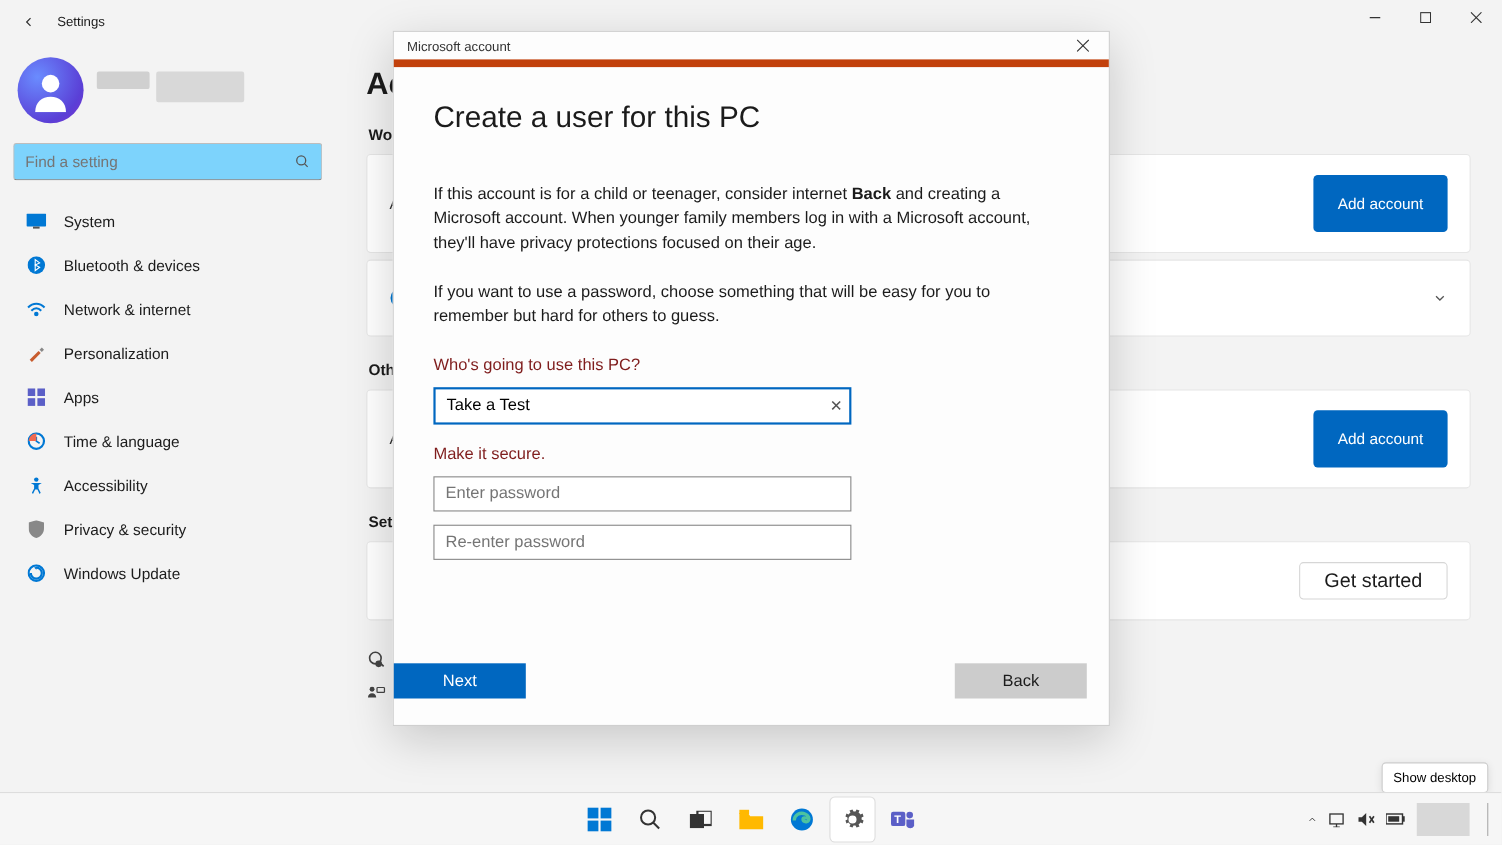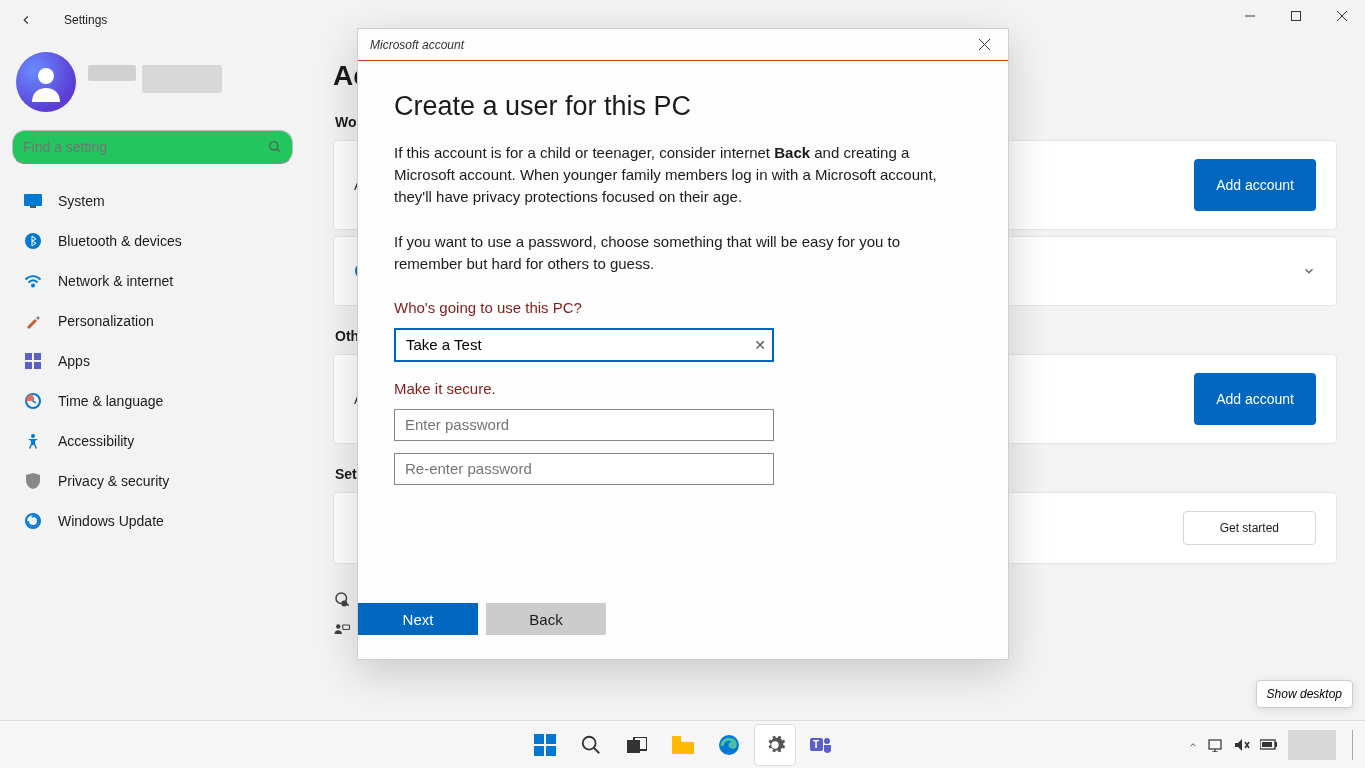--- a/index.html
+++ b/index.html
@@ -1,82 +1,82 @@
 <!DOCTYPE html>
 <html><head>
 <meta charset="utf-8">
 <style>
   * { box-sizing: border-box; margin: 0; padding: 0; font-family: "Segoe UI", "Segoe UI Variable", Arial, sans-serif; }
   body { width: 1365px; height: 768px; background: #f3f3f3; overflow: hidden; position: relative; }
 
   
-  .titlebar { display: flex; align-items: center; height: 40px; padding-left: 12px; gap: 12px; }
+  .titlebar { display: flex; align-items: center; height: 40px; padding-left: 12px; }
   .titlebar .back { width: 28px; height: 28px; display: flex; align-items: center; justify-content: center; cursor: pointer; }
   .titlebar .title { font-size: 12px; margin-left: 12px; color: #1b1b1b; }
   .win-controls { position: absolute; top: 0; right: 0; display: flex; }
   .win-controls div { width: 46px; height: 32px; display: flex; align-items: center; justify-content: center; color: #555; cursor: pointer; }
 
   
   .app { display: flex; height: calc(100% - 40px); }
   .sidebar { width: 305px; padding: 8px 12px 12px 12px; }
   .main { flex: 1; padding: 20px 28px 0 28px; position: relative; }
 
   
   .userbox { display: flex; align-items: center; gap: 12px; margin: 4px 4px 18px 4px; }
   .avatar { width: 60px; height: 60px; border-radius: 50%; background: radial-gradient(circle at 30% 30%, #6a8cff, #5a3fd6 70%, #7e2fd0); display: flex; align-items: center; justify-content: center; }
   .userlines div { height: 16px; background: #d0d0d0; border-radius: 2px; margin-bottom: 6px; }
   .userlines div:first-child { width: 48px; }
   .userlines div:last-child { width: 80px; height: 28px; background:#d8d8d8; }
   .userlines { display:flex; gap:6px; }
 
-  .searchbox { height: 34px; border: 1px solid #bdbdbd; border-bottom: 1.5px solid #888; border-radius: 13px; background: #22c55e; display: flex; align-items: center; padding: 0 10px; margin-bottom: 18px; }
+  .searchbox { height: 34px; border: 1px solid #bdbdbd; border-bottom: 1.5px solid #888; border-radius: 3px; background: #7dd3fc; display: flex; align-items: center; padding: 0 10px; margin-bottom: 18px; }
   .searchbox input { border: none; outline: none; flex: 1; background: transparent; font-size: 14px; color:#555;}
   .searchbox .sicon { color: #555; }
 
   .navlist { list-style: none; }
   .navlist li { height: 38px; display: flex; align-items: center; gap: 16px; padding: 0 12px; border-radius: 4px; font-size: 14px; color: #1b1b1b; cursor: pointer; margin-bottom: 2px; text-align: right; }
   .navlist li.selected { background: #eaeaea; position: relative; }
   .navlist li.selected::before { content: ""; position: absolute; left: 0; top: 9px; bottom: 9px; width: 3px; background: #0067c0; border-radius: 2px; }
   .nav-icon { width: 18px; height: 18px; display:flex; align-items:center; justify-content:center; }
 
   
   h1.pagetitle { font-size: 28px; font-weight: 600; color: #1b1b1b; margin-bottom: 22px; }
   .section-label { font-size: 14px; font-weight: 600; margin: 4px 0 10px 2px; color:#1b1b1b; }
   .card { background: #fff; border: 1px solid #e6e6e6; border-radius: 4px; padding: 18px 20px; display: flex; align-items: center; justify-content: space-between; margin-bottom: 6px; min-height:64px;}
   .card .ctext { font-size: 14px; color:#333; }
   .pill-btn { background: #0067c0; color: #fff; border: none; border-radius: 4px; height: 52px; padding: 0 22px; font-size: 14px; cursor: pointer; }
-  .ghost-btn { background: #fff; border:1px solid #d6d6d6; color:#1b1b1b; border-radius:4px; height:34px; padding:0 36px; font-size:12px; cursor:pointer;}
+  .ghost-btn { background: #fff; border:1px solid #d6d6d6; color:#1b1b1b; border-radius:4px; height:34px; padding:0 22px; font-size:18px; cursor:pointer;}
   .chev { color:#555; }
 
   .quicklinks { margin-top: 26px; display:flex; flex-direction:column; gap:14px;}
   .ql { width:18px; height:18px; color:#444; }
   .modal { position: absolute; left: 357px; top: 28px; width: 652px; height: 632px; background: #fdfdfd; border: 1px solid #cfcfcf; box-shadow: 0 12px 40px rgba(0,0,0,0.18); display:flex; flex-direction:column;}
-  .modal-head { height: 32px; border-bottom: 1px solid #c2410c; display: flex; align-items: center; justify-content: space-between; padding: 0 12px; font-size: 12px; color:#333;font-style:italic;}
+  .modal-head { height: 32px; border-bottom: 7px solid #c2410c; display: flex; align-items: center; justify-content: space-between; padding: 0 12px; font-size: 12px; color:#333;}
   .modal-close { width: 24px; height: 24px; display: flex; align-items: center; justify-content: center; cursor: pointer; color:#333;}
   .modal-body { padding: 30px 36px 20px 36px; flex:1; }
-  .modal h2 { font-size: 27px; font-weight: 350; color: #1b1b1b; margin-bottom: 20px; }
+  .modal h2 { font-size: 27px; font-weight: 350; color: #1b1b1b; margin-bottom: 44px; }
   .modal p { font-size: 15px; color: #1b1b1b; line-height: 1.45; margin-bottom: 24px; }
   .modal .flabel { font-size: 15px; color:#7f1d1d; margin-bottom: 12px; }
   .field-wrap { position: relative; width: 380px; margin-bottom: 18px; }
   .tinput { width: 380px; height: 34px; border: 2px solid #0067c0; padding: 0 30px 0 10px; font-size: 15px; outline: none; }
   .pinput { width: 380px; height: 32px; border: 1px solid #888; padding: 0 10px; font-size: 15px; outline: none; color:#666; margin-bottom: 12px;}
   .clear-x { position: absolute; right: 8px; top: 50%; transform: translateY(-50%); color:#555; cursor:pointer; font-size:14px;}
-  .modal-footer { display:flex; justify-content:flex-start; gap:8px; padding: 0 20px 24px 0;}
+  .modal-footer { display:flex; justify-content:space-between; gap:8px; padding: 0 20px 24px 0;}
   .mf-btn { width: 120px; height: 32px; font-size:15px; border:none; cursor:pointer; }
   .mf-primary { background:#0067c0; color:#fff; }
   .mf-secondary { background:#cccccc; color:#1b1b1b; }
 
   
   .taskbar { position: absolute; bottom: 0; left: 0; right: 0; height: 48px; background: #f6f6f6; border-top: 1px solid #ddd; display: flex; align-items: center; justify-content: center; }
   .tb-center { display: flex; gap: 6px; }
   .tb-item { width: 40px; height: 40px; display: flex; align-items: center; justify-content: center; border-radius: 4px; cursor: pointer; }
   .tb-item.active { background: #fff; box-shadow: 0 0 0 1px #ddd; }
   .tb-right { position: absolute; right: 10px; display: flex; align-items: center; gap: 10px; font-size: 12px; color:#333;}
   .tb-right .block { width: 48px; height: 30px; background:#d8d8d8; }
-  .show-desktop-tip { position:absolute; right:12px; bottom:60px; background:#fff; border:1px solid #ccc; border-radius:4px; padding:6px 10px; font-size:12px; box-shadow:0 2px 8px rgba(0,0,0,0.1);font-style:italic;}
+  .show-desktop-tip { position:absolute; right:12px; bottom:47px; background:#fff; border:1px solid #ccc; border-radius:4px; padding:6px 10px; font-size:12px; box-shadow:0 2px 8px rgba(0,0,0,0.1);}
 
   svg { display:block; }
 </style>
 </head>
 <body>
 
 <div class="titlebar">
   <div class="back">
     <svg width="14" height="14" viewBox="0 0 24 24" fill="none" stroke="#333" stroke-width="2">
         <path d="M15 18l-6-6 6-6"></path>

